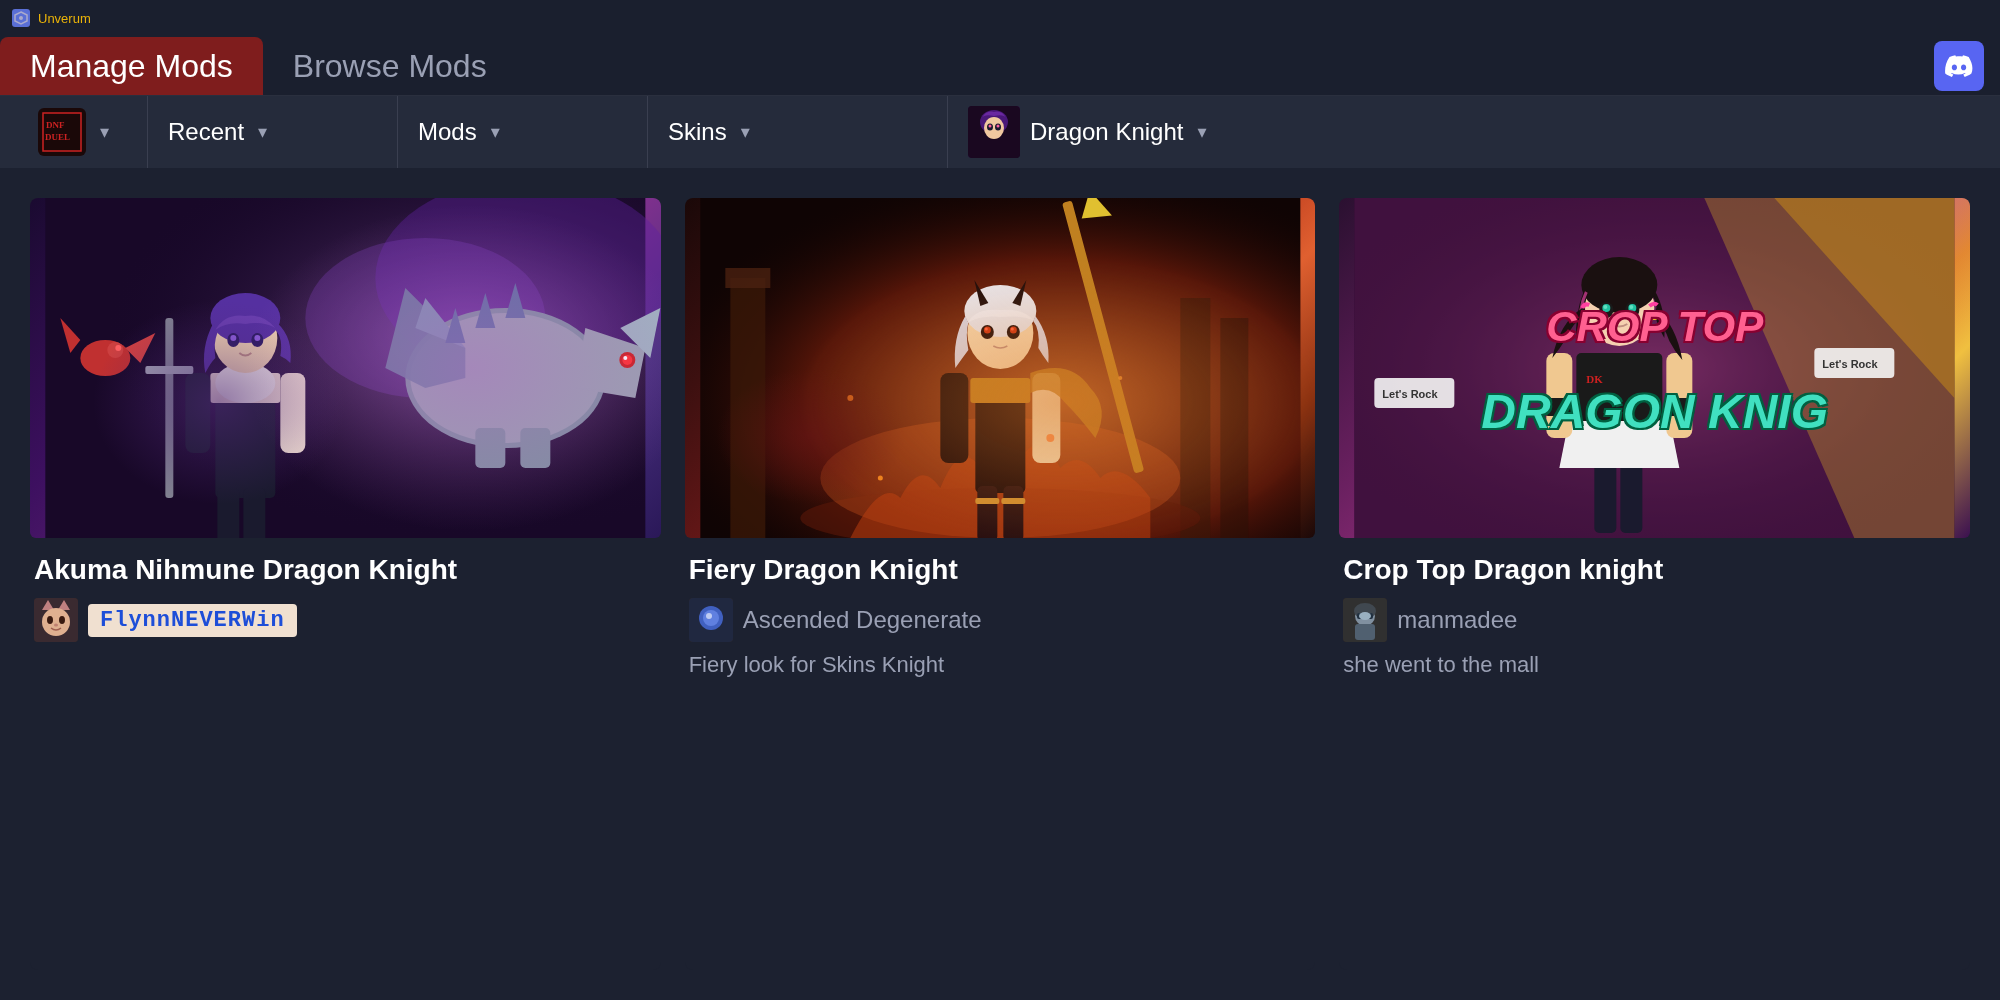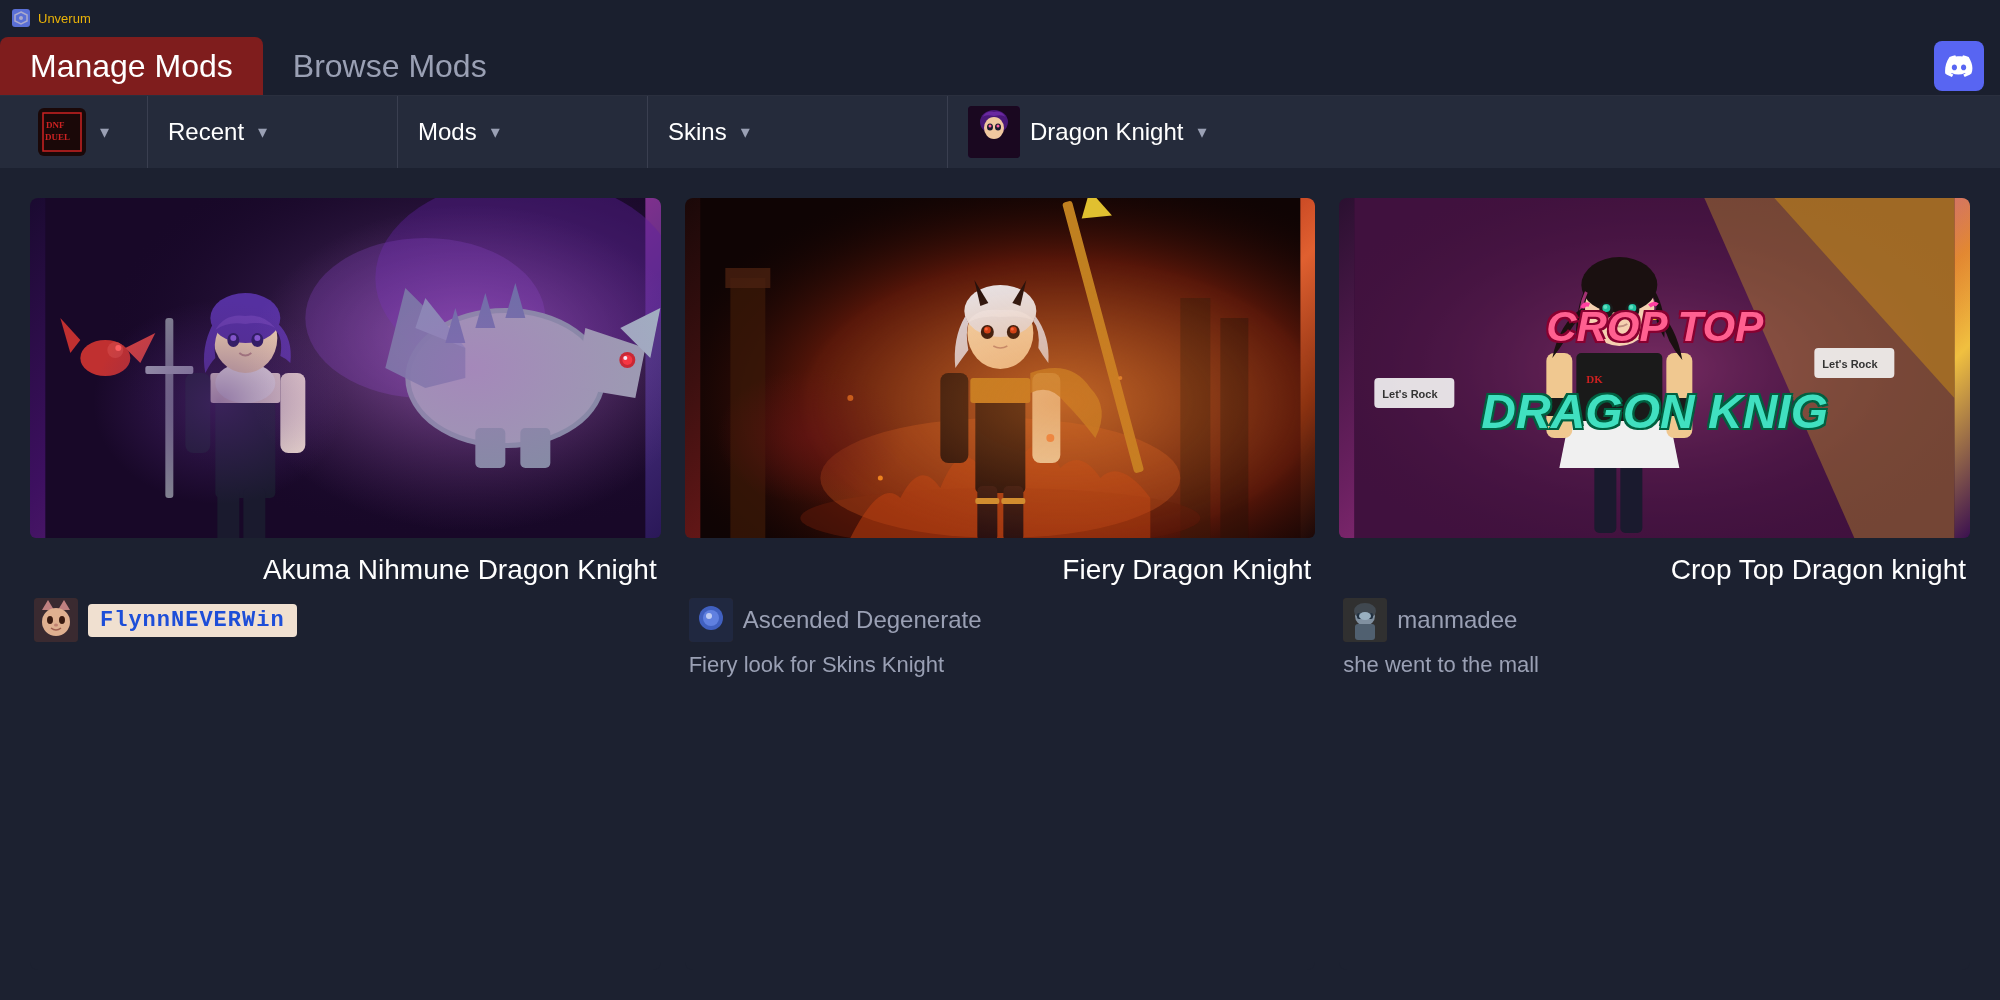--- a/index.html
+++ b/index.html
@@ -235,27 +235,26 @@
       white-space: nowrap;
       margin-top: 40px;
     }
 
     .mod-info {
       padding: 16px 4px 0 4px;
     }
 
     .mod-title {
       font-size: 28px;
-      font-weight: 400;
+      font-weight: 700;
       color: #ffffff;
       margin-bottom: 12px;
       white-space: nowrap;
       overflow: hidden;
       text-overflow: ellipsis;
-      text-align: right;
     }
 
     .mod-author {
       display: flex;
       align-items: center;
       gap: 10px;
       margin-bottom: 10px;
     }
 
     .author-avatar {

